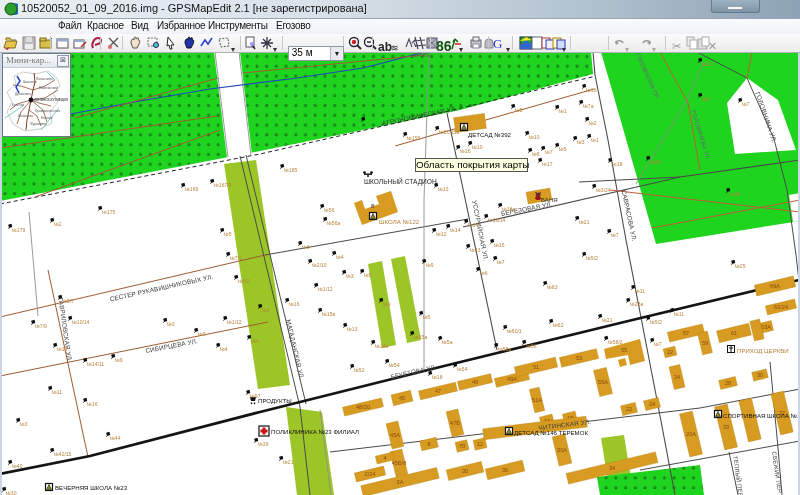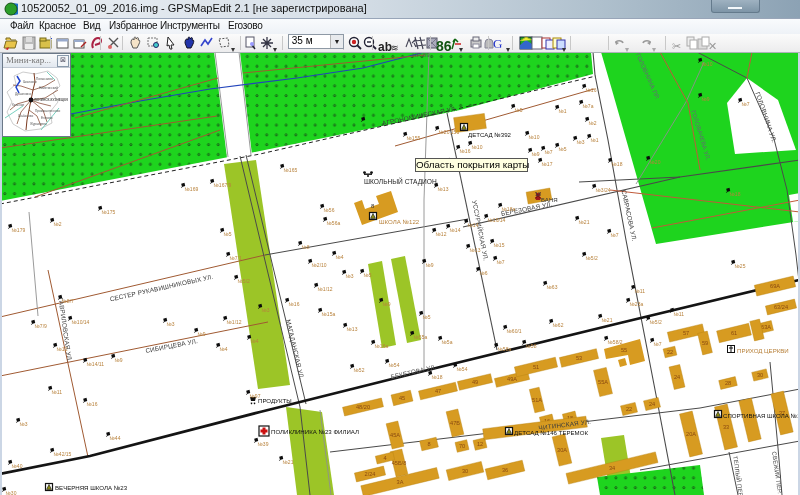--- a/index.html
+++ b/index.html
@@ -8,26 +8,26 @@
 #titlebar{position:absolute;left:0;top:0;width:800px;height:18px;
 background:linear-gradient(90deg,#E9EEF3 0%,#D9E1E9 40%,#AFC0CD 75%,#8CA2B4 100%),linear-gradient(#ECF1F7,#C4CFDD);
 border-bottom:1px solid #98A5B8;font-size:11px;color:#111;}
 #minbtn{position:absolute;left:711px;top:0px;width:47px;height:12px;
 background:linear-gradient(#9FB2C1,#7E95A7);border:1px solid #647A8C;border-top:none;border-radius:0 0 3px 3px;}
 #minbtn div{position:absolute;left:16px;top:7px;width:14px;height:2px;background:#F4F8FB;}
 #titletext{position:absolute;left:21px;top:2px;white-space:nowrap;}
 #appicon{position:absolute;left:4px;top:2px;}
 #menubar{position:absolute;left:0;top:19px;width:800px;height:15px;
 background:linear-gradient(#F9FBFD,#EEF2F7);font-size:10px;color:#111;letter-spacing:-0.25px;}
-.mi{position:absolute;top:1px;}
+.mi{position:absolute;top:1px;margin-left:48px;}
 #toolbar{position:absolute;left:0;top:34px;width:800px;height:18px;
 background:linear-gradient(#FBFBFB,#ECECED);border-bottom:1px solid #ADB2B8;}
 .sep{position:absolute;top:2px;width:1px;height:14px;background:#C8C8C8;}
 .tbi{position:absolute;width:16px;height:16px;overflow:hidden;}
-#combo{position:absolute;left:288px;top:0;width:54px;height:13px;background:#fff;
+#combo{position:absolute;left:288px;top:12px;width:54px;height:13px;background:#fff;
 border:1px solid #8E99A5;font-size:10px;color:#000;}
 #combo .arr{position:absolute;right:0px;top:0px;width:12px;height:13px;background:#E8EAED;border-left:1px solid #B5B5B5;
 font-size:7px;text-align:center;line-height:13px;color:#222;}
 #tooltip{position:absolute;left:415px;top:158px;width:111px;height:12px;
 background:#FFFFE1;border:1px solid #555;font-size:9.8px;color:#000;
 line-height:12.5px;text-align:center;white-space:nowrap;}
 #minimap{position:absolute;left:2px;top:53px;width:67px;height:82px;
 background:#fff;border:1px solid #6b7888;}
 #mmtitle{position:absolute;left:0;top:0;width:100%;height:13px;
 background:linear-gradient(#FAFBFC,#E2E8EF);border-bottom:1px solid #C0C8D2;

